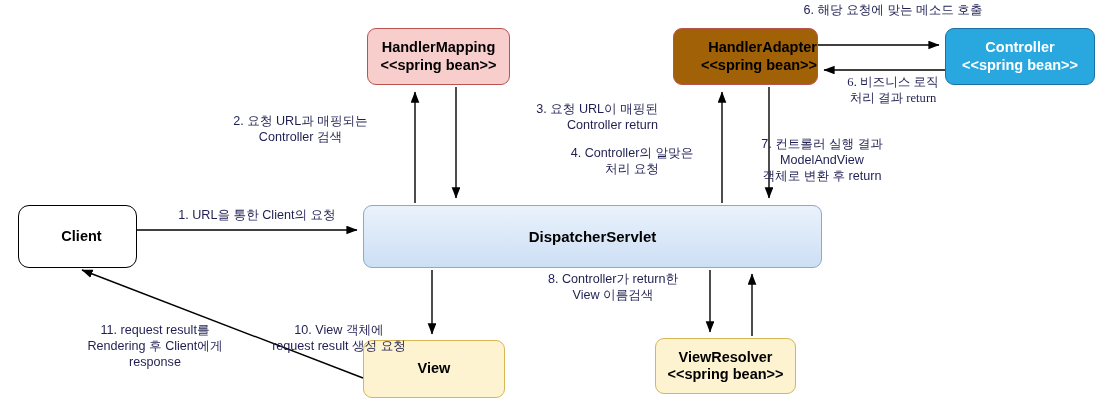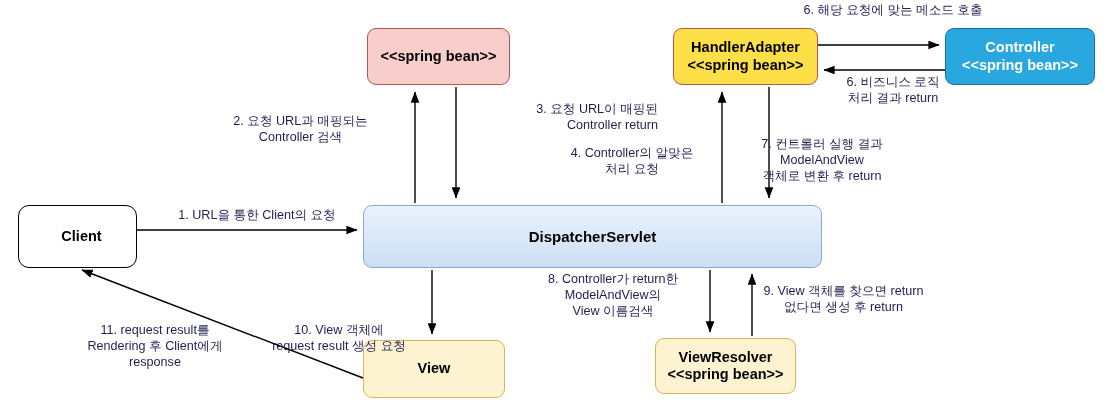--- a/index.html
+++ b/index.html
@@ -29,22 +29,23 @@
     background:#ffffff;border:1.6px solid #000000;color:#000000;
     font-size:14.5px;border-radius:11px;padding-left:8px;
   }
   .n-handlermapping{
     left:367px;top:28px;width:143px;height:57px;
     background:#f8cecc;border:1.5px solid #b85450;color:#000000;
     font-size:14.5px;
   }
   .n-handleradapter{
     left:673px;top:28px;width:145px;height:57px;
-    background:#fde047;border:1.5px solid #b85450;color:#000000;
-    font-size:14.5px;
+    background:#a16207;border:1.5px solid #b85450;color:#000000;
+    font-size:14.5px;
+    align-items:flex-end;
   }
   .n-controller{
     left:945px;top:28px;width:150px;height:57px;
     background:#29a8e0;border:1.5px solid #1a6fa3;color:#ffffff;
     font-size:14.5px;
   }
   .n-dispatcher{
     left:363px;top:205px;width:459px;height:63px;
     background:linear-gradient(180deg,#eaf2fb 0%,#ccdff5 100%);
     border:1.5px solid #8aa9cc;color:#000000;
@@ -127,20 +128,21 @@
     <g>
       <path d="M363,378 L82,270" stroke="#000" stroke-width="1.4" fill="none" marker-end="url(#ah)"></path>
     </g>
   </svg>
 
   <div class="node n-client">
     <span class="ln">Client</span>
   </div>
 
   <div class="node n-handlermapping">
+    <span class="ln">HandlerMapping</span>
     <span class="ln">&lt;&lt;spring bean&gt;&gt;</span>
   </div>
 
   <div class="node n-handleradapter">
     <span class="ln">HandlerAdapter</span>
     <span class="ln">&lt;&lt;spring bean&gt;&gt;</span>
   </div>
 
   <div class="node n-controller">
     <span class="ln">Controller</span>
@@ -176,41 +178,36 @@
 
   <div class="lbl" style="left:548px;top:145px;width:168px;">
     <span class="ln">4. Controller의 알맞은</span>
     <span class="ln">처리 요청</span>
   </div>
 
   <div class="lbl" style="left:768px;top:2px;width:250px;">
     <span class="ln">6. 해당 요청에 맞는 메소드 호출</span>
   </div>
 
-  <div class="lbl" style="left:818px;top:74px;width:150px;">
+  <div class="lbl" style="left:818px;top:74px;width:150px;font-family:Liberation Serif, serif;">
     <span class="ln">6. 비즈니스 로직</span>
     <span class="ln">처리 결과 return</span>
   </div>
 
   <div class="lbl" style="left:733px;top:136px;width:178px;">
     <span class="ln">7. 컨트롤러 실행 결과</span>
     <span class="ln">ModelAndView</span>
     <span class="ln">객체로 변환 후 return</span>
   </div>
 
   <div class="lbl" style="left:524px;top:271px;width:178px;">
     <span class="ln">8. Controller가 return한</span>
-    <span class="ln">ModelAndView의</span>
     <span class="ln">View 이름검색</span>
   </div>
 
-  <div class="lbl" style="left:736px;top:283px;width:215px;">
-    <span class="ln">9. View 객체를 찾으면 return</span>
-    <span class="ln">없다면 생성 후 return</span>
-  </div>
 
   <div class="lbl" style="left:248px;top:274px;width:182px;margin-top:48px;">
     <span class="ln">10. View 객체에</span>
     <span class="ln">request result 생성 요청</span>
   </div>
 
   <div class="lbl" style="left:60px;top:322px;width:190px;text-align:center;">
     <span class="ln">11. request result를</span>
     <span class="ln">Rendering 후 Client에게</span>
     <span class="ln">response</span>

